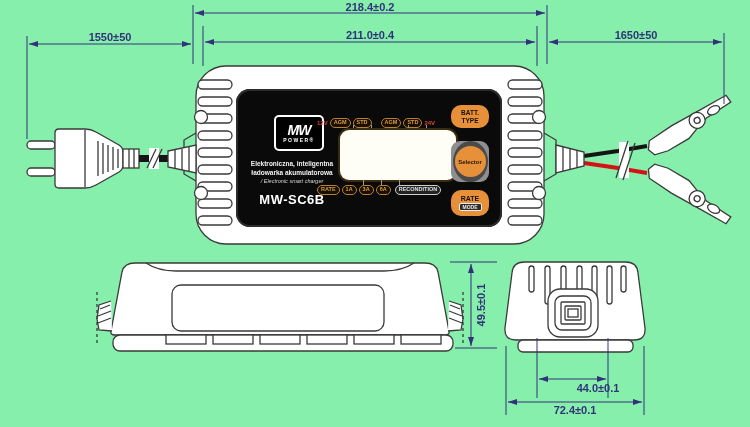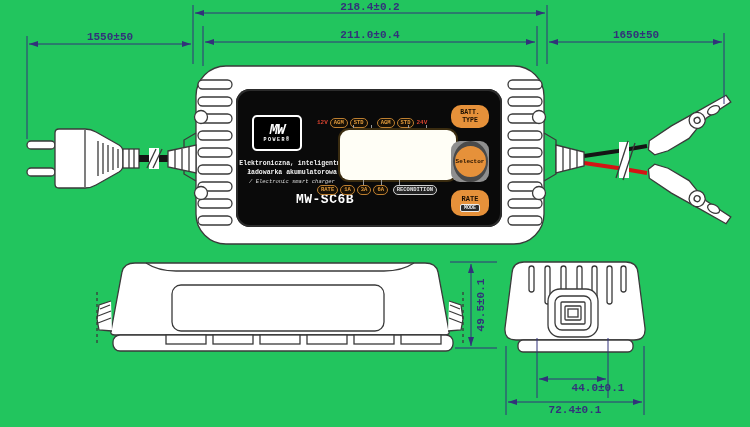--- a/index.html
+++ b/index.html
@@ -1,42 +1,42 @@
 <!DOCTYPE html>
 <html><head>
 <meta charset="utf-8">
 <style>
   html,body{margin:0;padding:0;background:#fff;}
-  .canvas{position:relative;width:750px;height:427px;background:#22c55e;
-          font-family:Liberation Mono, monospace;overflow:hidden;}
+  .canvas{position:relative;width:750px;height:427px;background:#86efac;
+          font-family:Liberation Sans, sans-serif;overflow:hidden;}
 
   
   .ln  {stroke:#3a3a3a;stroke-width:1.3;fill:none;}
   .lnf {stroke:#3a3a3a;stroke-width:1.3;fill:#ffffff;}
   .dimln{stroke:#32327a;stroke-width:1;fill:none;}
 
   
   .dim{position:absolute;color:#32327a;font-size:11px;font-weight:600;
        white-space:nowrap;transform:translateX(-50%);}
   .dim-v{position:absolute;color:#32327a;font-size:11px;font-weight:600;
        white-space:nowrap;transform:translate(-50%,-50%) rotate(-90deg);}
 
   
   .panel{position:absolute;left:236px;top:89px;width:266px;height:138px;
          background:#0a0a0a;border-radius:14px;box-shadow:0 0 0 2px #2c2c2c inset;}
-  .logo{position:absolute;left:16px;top:26px;width:46px;height:32px;background:#000;
+  .logo{position:absolute;left:38px;top:26px;width:46px;height:32px;background:#000;
         border:2px solid #fff;border-radius:5px;display:flex;flex-direction:column;
         align-items:center;justify-content:center;color:#fff;}
   .logo-mw{font-size:14px;font-weight:bold;font-style:italic;letter-spacing:-1px;line-height:1;}
   .logo-power{font-size:5px;font-weight:bold;letter-spacing:1.5px;line-height:1;margin-top:1px;}
   .desc{position:absolute;left:0px;top:71px;width:112px;text-align:center;color:#f2f2f2;
         font-size:6.5px;font-weight:bold;line-height:1.35;}
   .desc .en{font-size:5.5px;font-style:italic;font-weight:normal;color:#d8d8d8;}
   .model{position:absolute;left:0px;top:103px;width:112px;text-align:center;color:#fff;
-         font-size:13px;font-weight:bold;letter-spacing:.5px;padding-left:33px;}
+         font-size:13px;font-weight:bold;letter-spacing:.5px;}
   .row{position:absolute;display:flex;align-items:center;gap:2px;}
   .row-top{left:81px;top:29px;width:120px;}
   .row-bot{left:81px;top:96px;width:120px;}
   .pill{border:1px solid #bd7f30;border-radius:6px;color:#e09a3c;background:#171006;
         font-size:5.5px;font-weight:bold;padding:1px 3px;line-height:1;white-space:nowrap;}
   .pill.grey{border-color:#cfcfcf;color:#e0e0e0;background:#242424;}
   .vlabel{color:#d94330;font-size:6px;font-weight:bold;white-space:nowrap;}
   .gap{width:5px;}
   .display{position:absolute;left:104px;top:41px;width:116px;height:50px;background:#fffef6;
            border-radius:9px;box-shadow:0 0 0 2px #3a2c10;}

